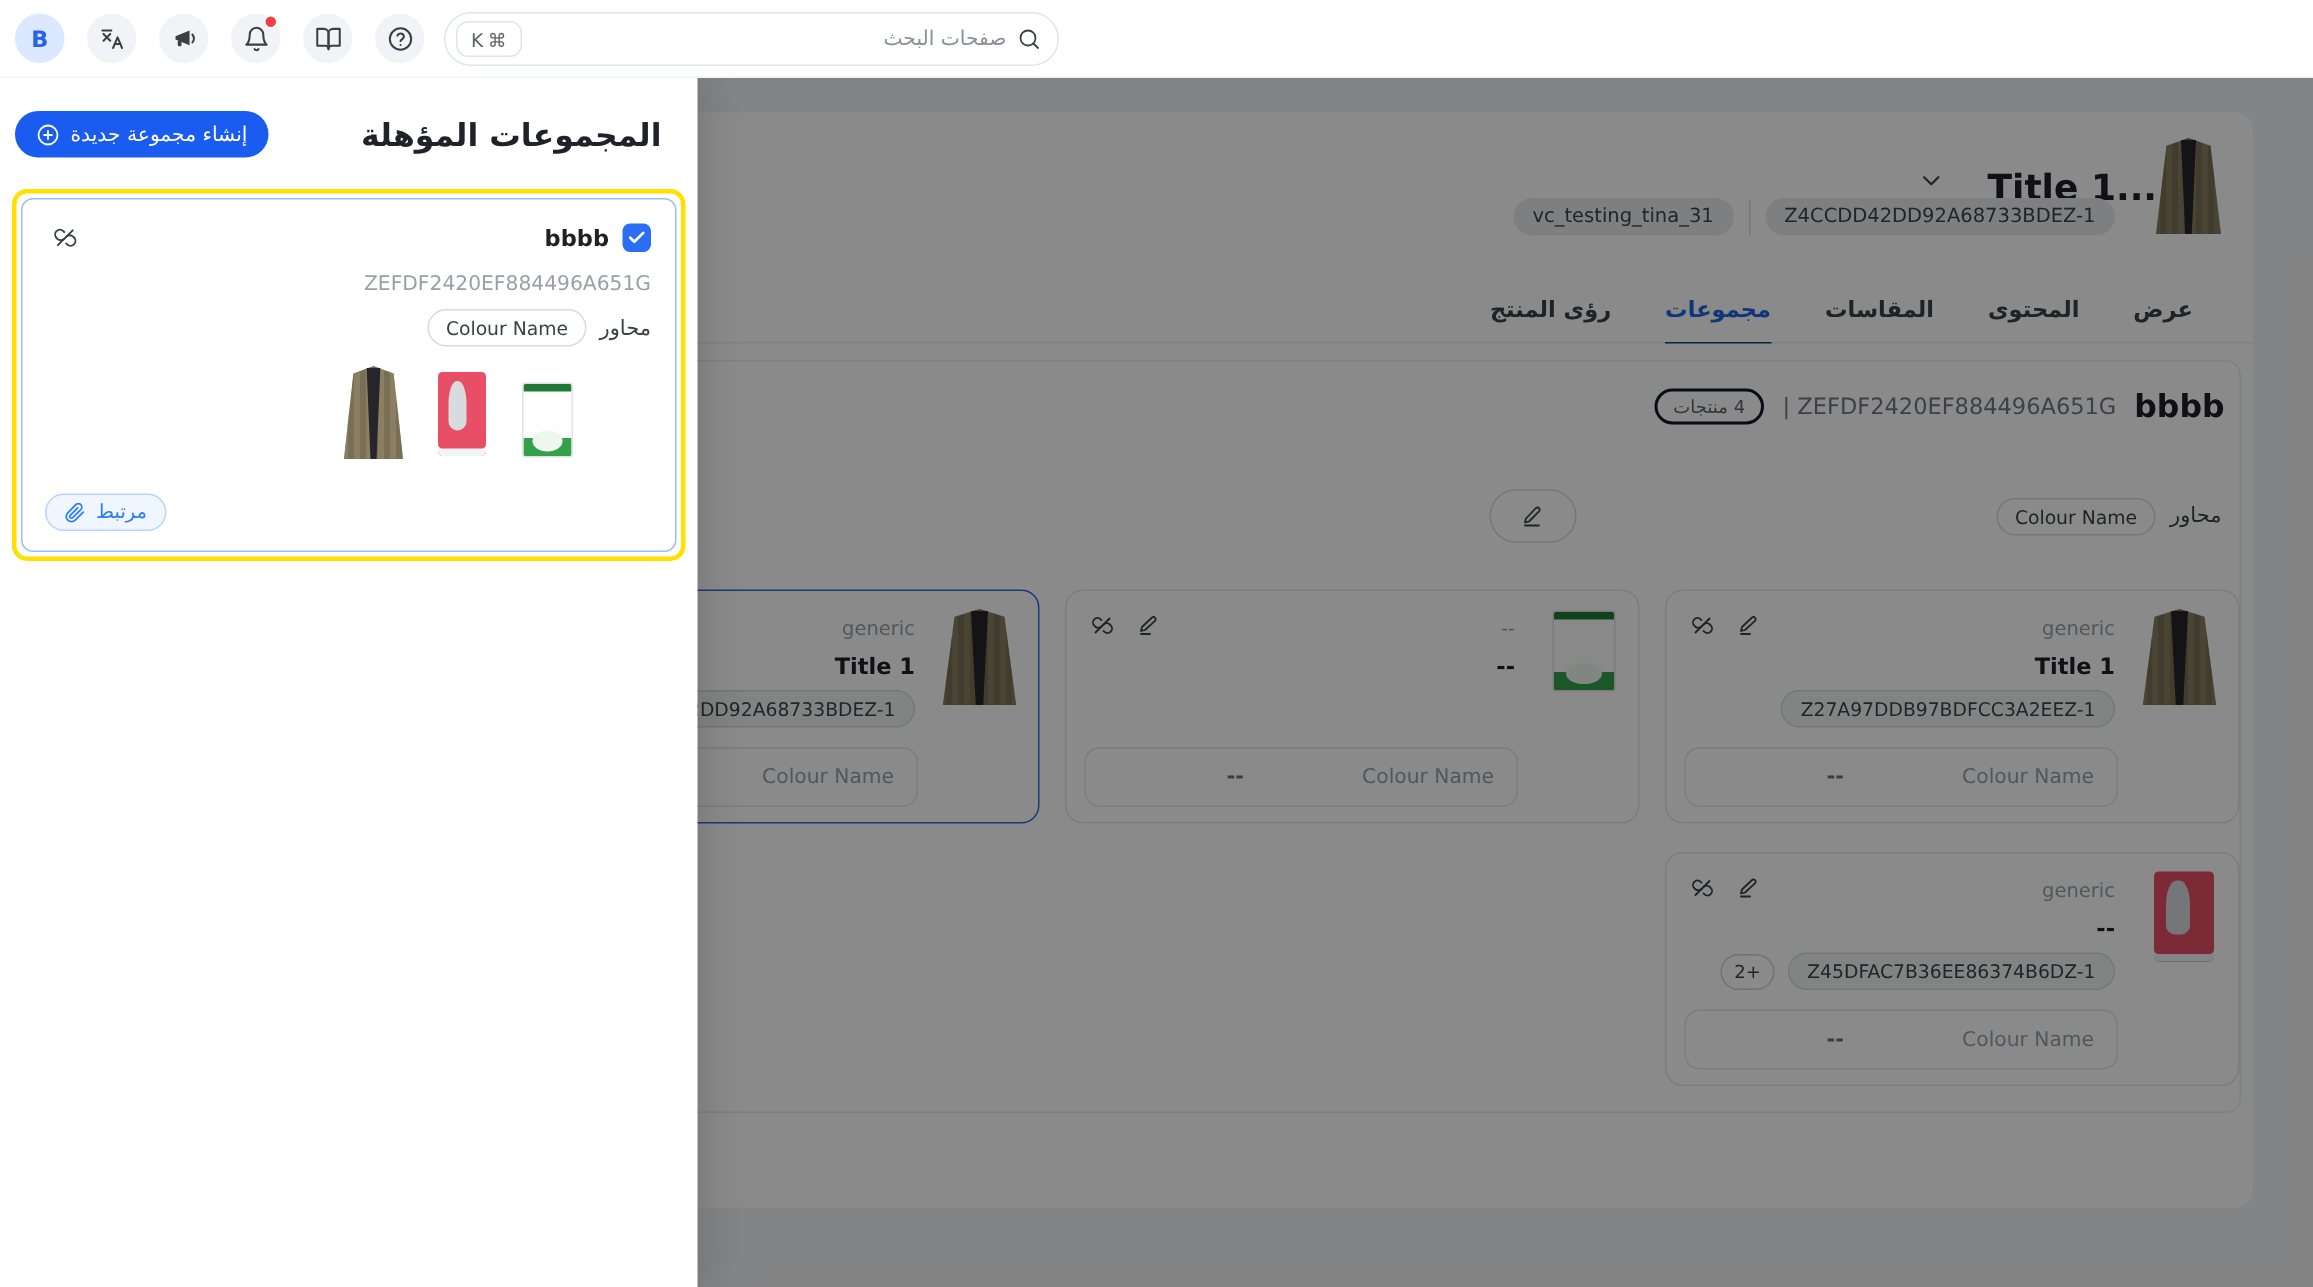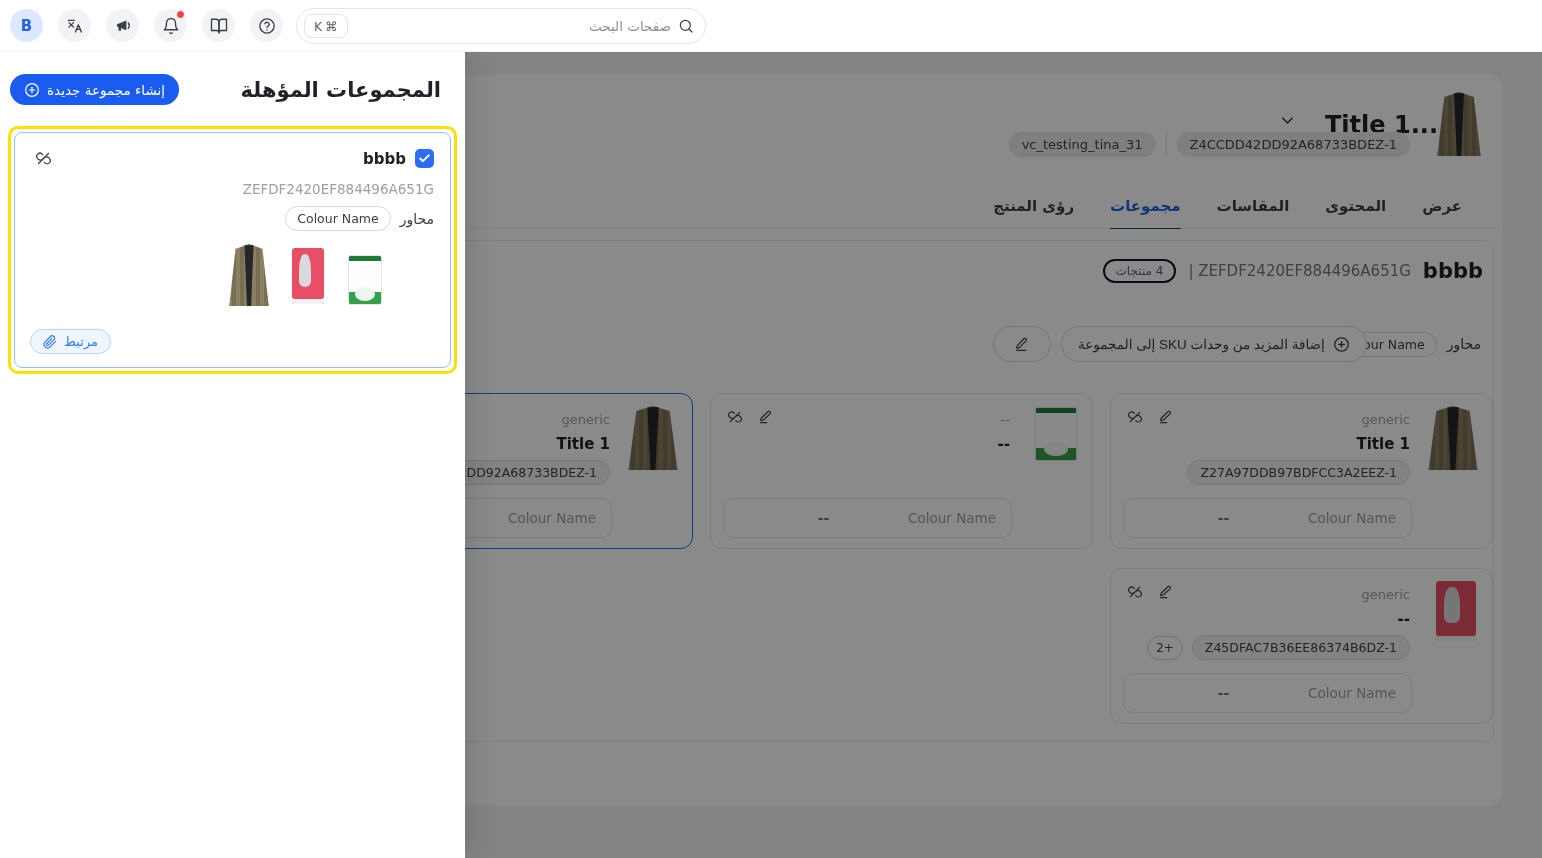--- a/index.html
+++ b/index.html
@@ -229,28 +229,20 @@
         <span class="chip-outline">Colour Name</span>
       </div>
 
       <div class="g-actions">
         <button class="pill-btn icon-only">
           <svg class="ic" width="16" height="16" viewBox="0 0 24 24">
               <path d="M14.5 4.5a2.3 2.3 0 1 1 3.2 3.2L8 17.5 4 18.5 5 14.5Z"></path>
               <line x1="4" y1="21.5" x2="18" y2="21.5"></line>
             </svg>
         </button>
-        <button class="pill-btn" style="direction:rtl">
-          <svg class="ic" width="17" height="17" viewBox="0 0 24 24">
-              <circle cx="12" cy="12" r="9.5"></circle>
-              <line x1="12" y1="8" x2="12" y2="16"></line>
-              <line x1="8" y1="12" x2="16" y2="12"></line>
-            </svg>
-          <span>إضافة المزيد من وحدات SKU إلى المجموعة</span>
-        </button>
       </div>
 
       <div class="g-grid">
 
         <div class="p-card">
           <div class="p-icons">
             <span>
                 <svg class="ic" width="16" height="16" viewBox="0 0 24 24">
                   <path d="M14.5 4.5a2.3 2.3 0 1 1 3.2 3.2L8 16.5 4 17.5 5 13.5Z"></path>
                   <line x1="4" y1="20.5" x2="13" y2="20.5"></line>

